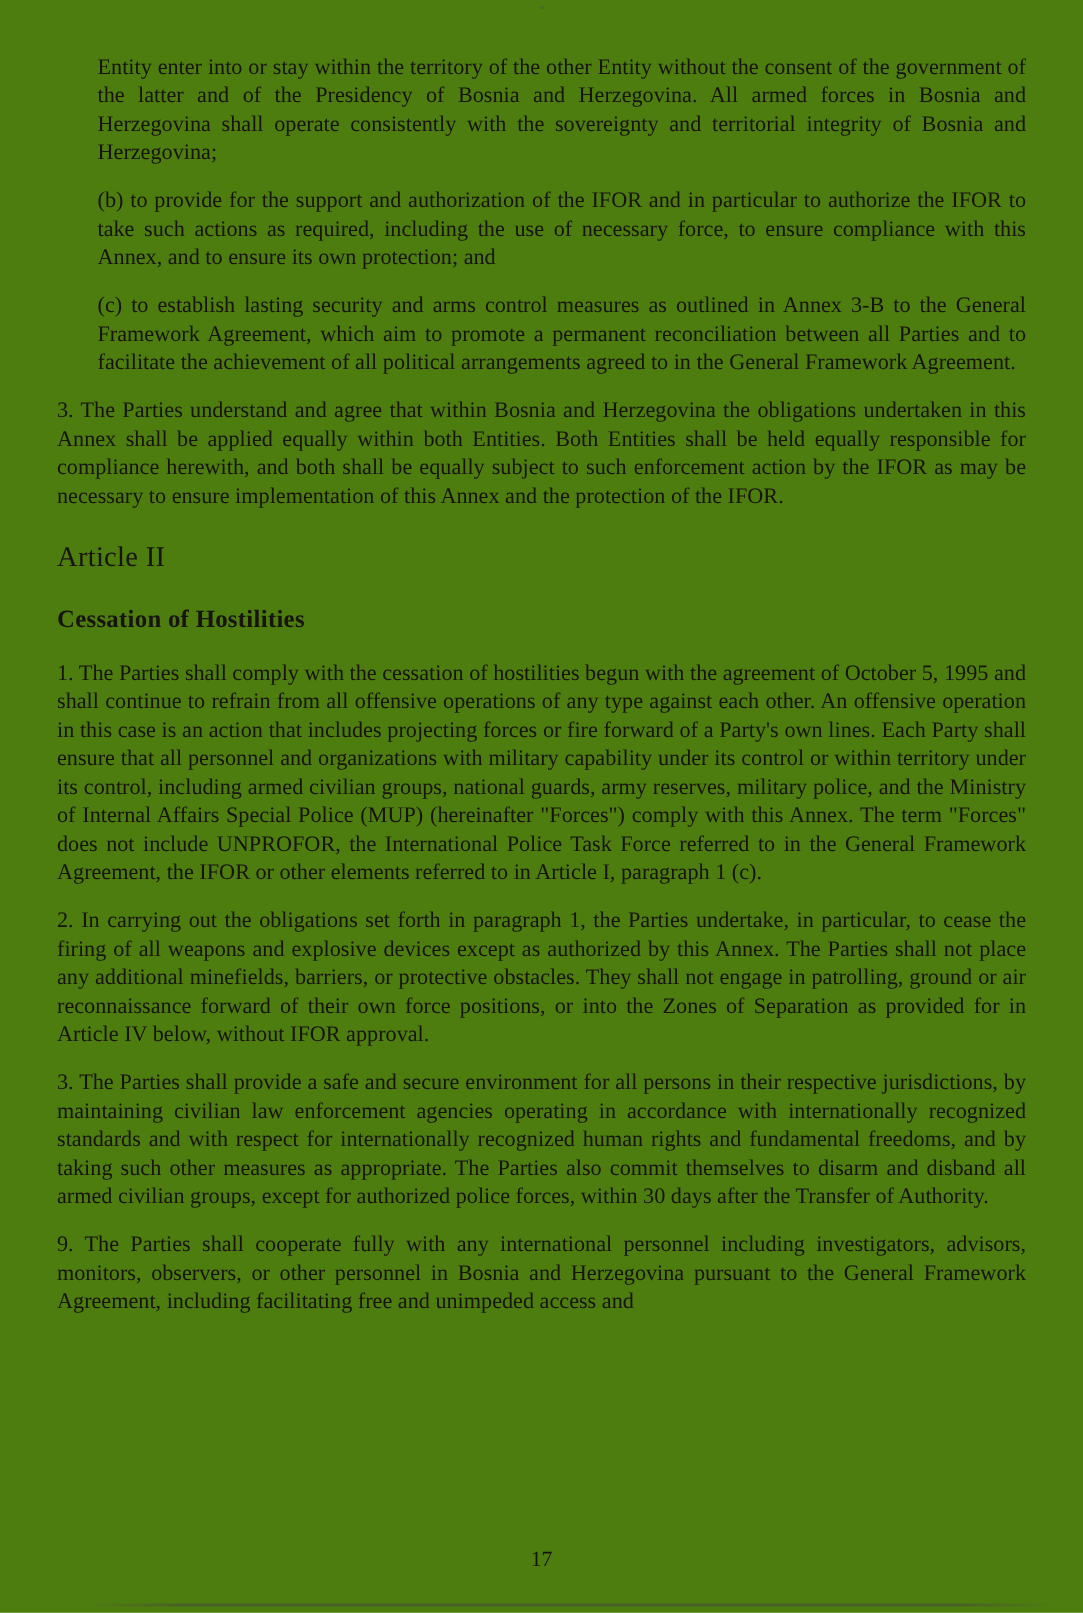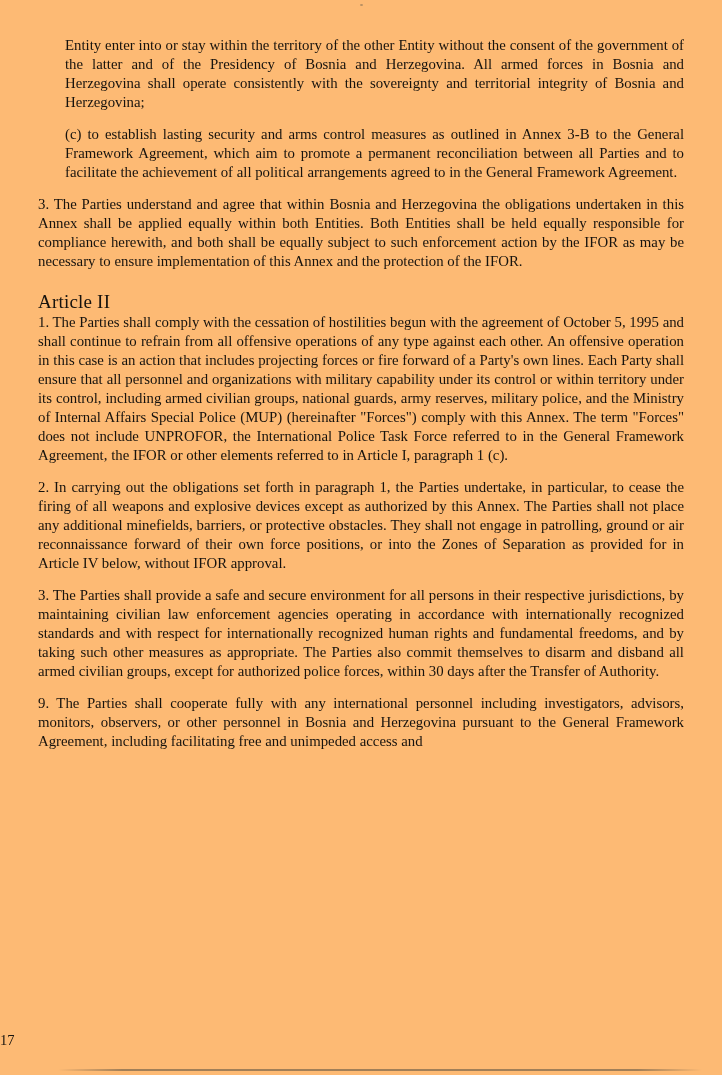--- a/index.html
+++ b/index.html
@@ -7,21 +7,21 @@
   body {
     width: 722px;
     height: 1075px;
     background: #f0efeb;
     font-family: "Liberation Serif", "DejaVu Serif", serif;
   }
   .page {
     position: relative;
     width: 722px;
     height: 1075px;
-    background: #fdba74;
+    background: #4d7c0f;
     color: #17130e;
     padding: 36px 38px 0 38px;
     overflow: hidden;
   }
   .para {
     margin: 0 0 13px 0;
     font-size: 14.8px;
     line-height: 19px;
     text-align: justify;
     text-justify: inter-word;
@@ -37,20 +37,21 @@
     margin: 20px 0 17px 0;
     font-size: 16.5px;
     font-weight: bold;
     letter-spacing: 0.2px;
   }
   .page-number {
     position: absolute;
     left: 0;
     bottom: 26px;
     width: 100%;
+    text-align: center;
     font-size: 14.5px;
     color: #17130e;
   }
   .scan-edge {
     position: absolute;
     left: 58px;
     right: 20px;
     bottom: 4px;
     height: 2px;
     background: linear-gradient(to right,
@@ -72,27 +73,29 @@
 </style>
 </head>
 <body>
 
 <div class="page">
 
   <div class="scan-speck"></div>
 
   <p class="para indented">Entity enter into  or stay within the territory of the other Entity without the consent of the government of the latter and of the Presidency of Bosnia and Herzegovina. All armed forces in Bosnia and Herzegovina shall operate consistently  with the sovereignty and territorial integrity of Bosnia and Herzegovina;</p>
 
+  <p class="para indented">(b) to  provide for the support and authorization of the IFOR and in particular to authorize the IFOR to take such actions as required, including the use of necessary force, to ensure compliance with this Annex, and to ensure its own protection; and</p>
 
   <p class="para indented">(c) to establish lasting security and arms control measures as outlined in Annex 3-B to the General Framework Agreement, which aim to promote a permanent reconciliation between all Parties and to facilitate the achievement of all political arrangements agreed to in the General Framework Agreement.</p>
 
   <p class="para">3. The Parties understand and agree that within Bosnia and Herzegovina the obligations undertaken in this Annex shall be applied equally within both Entities. Both Entities shall be held equally responsible for compliance herewith, and both shall be equally subject to such enforcement action by the IFOR as may be necessary to ensure implementation of this Annex and the protection of the IFOR.</p>
 
   <h1 class="article-heading">Article II</h1>
 
+  <h2 class="section-heading">Cessation of Hostilities</h2>
 
   <p class="para">1. The Parties shall comply with the cessation of hostilities begun with the agreement of October 5, 1995 and shall continue to refrain from all offensive operations of any type against each other. An offensive operation in this case is an action that includes projecting forces or fire forward of a Party's own lines. Each Party shall ensure that all personnel and organizations with military capability under its control or within territory under its control, including armed civilian groups, national guards, army reserves, military police, and the Ministry of Internal Affairs Special Police (MUP) (hereinafter "Forces") comply with this Annex. The term "Forces" does not include UNPROFOR, the International Police Task Force referred to in the General Framework Agreement, the IFOR or other elements referred to in Article I, paragraph 1 (c).</p>
 
   <p class="para">2. In carrying out the obligations set forth in paragraph 1, the Parties undertake, in particular, to cease the firing of all weapons and explosive devices except as authorized by this Annex. The Parties shall not place any additional minefields, barriers, or protective obstacles. They shall not engage in patrolling, ground or air reconnaissance forward of their own force positions, or into the Zones of Separation as provided for in Article IV below, without IFOR approval.</p>
 
   <p class="para">3. The Parties shall provide a safe and secure environment for all persons in their respective jurisdictions, by maintaining civilian law enforcement agencies operating in accordance with internationally recognized standards and with respect for internationally recognized human rights and fundamental freedoms, and by taking such other measures as appropriate. The Parties also commit themselves to disarm and disband all armed civilian groups, except for authorized police forces, within 30 days after the Transfer of Authority.</p>
 
   <p class="para">9. The Parties shall cooperate fully with any international personnel including investigators, advisors, monitors, observers, or other personnel in Bosnia and Herzegovina pursuant to the General Framework Agreement, including facilitating free and unimpeded access and</p>
 
   <div class="page-number">17</div>

